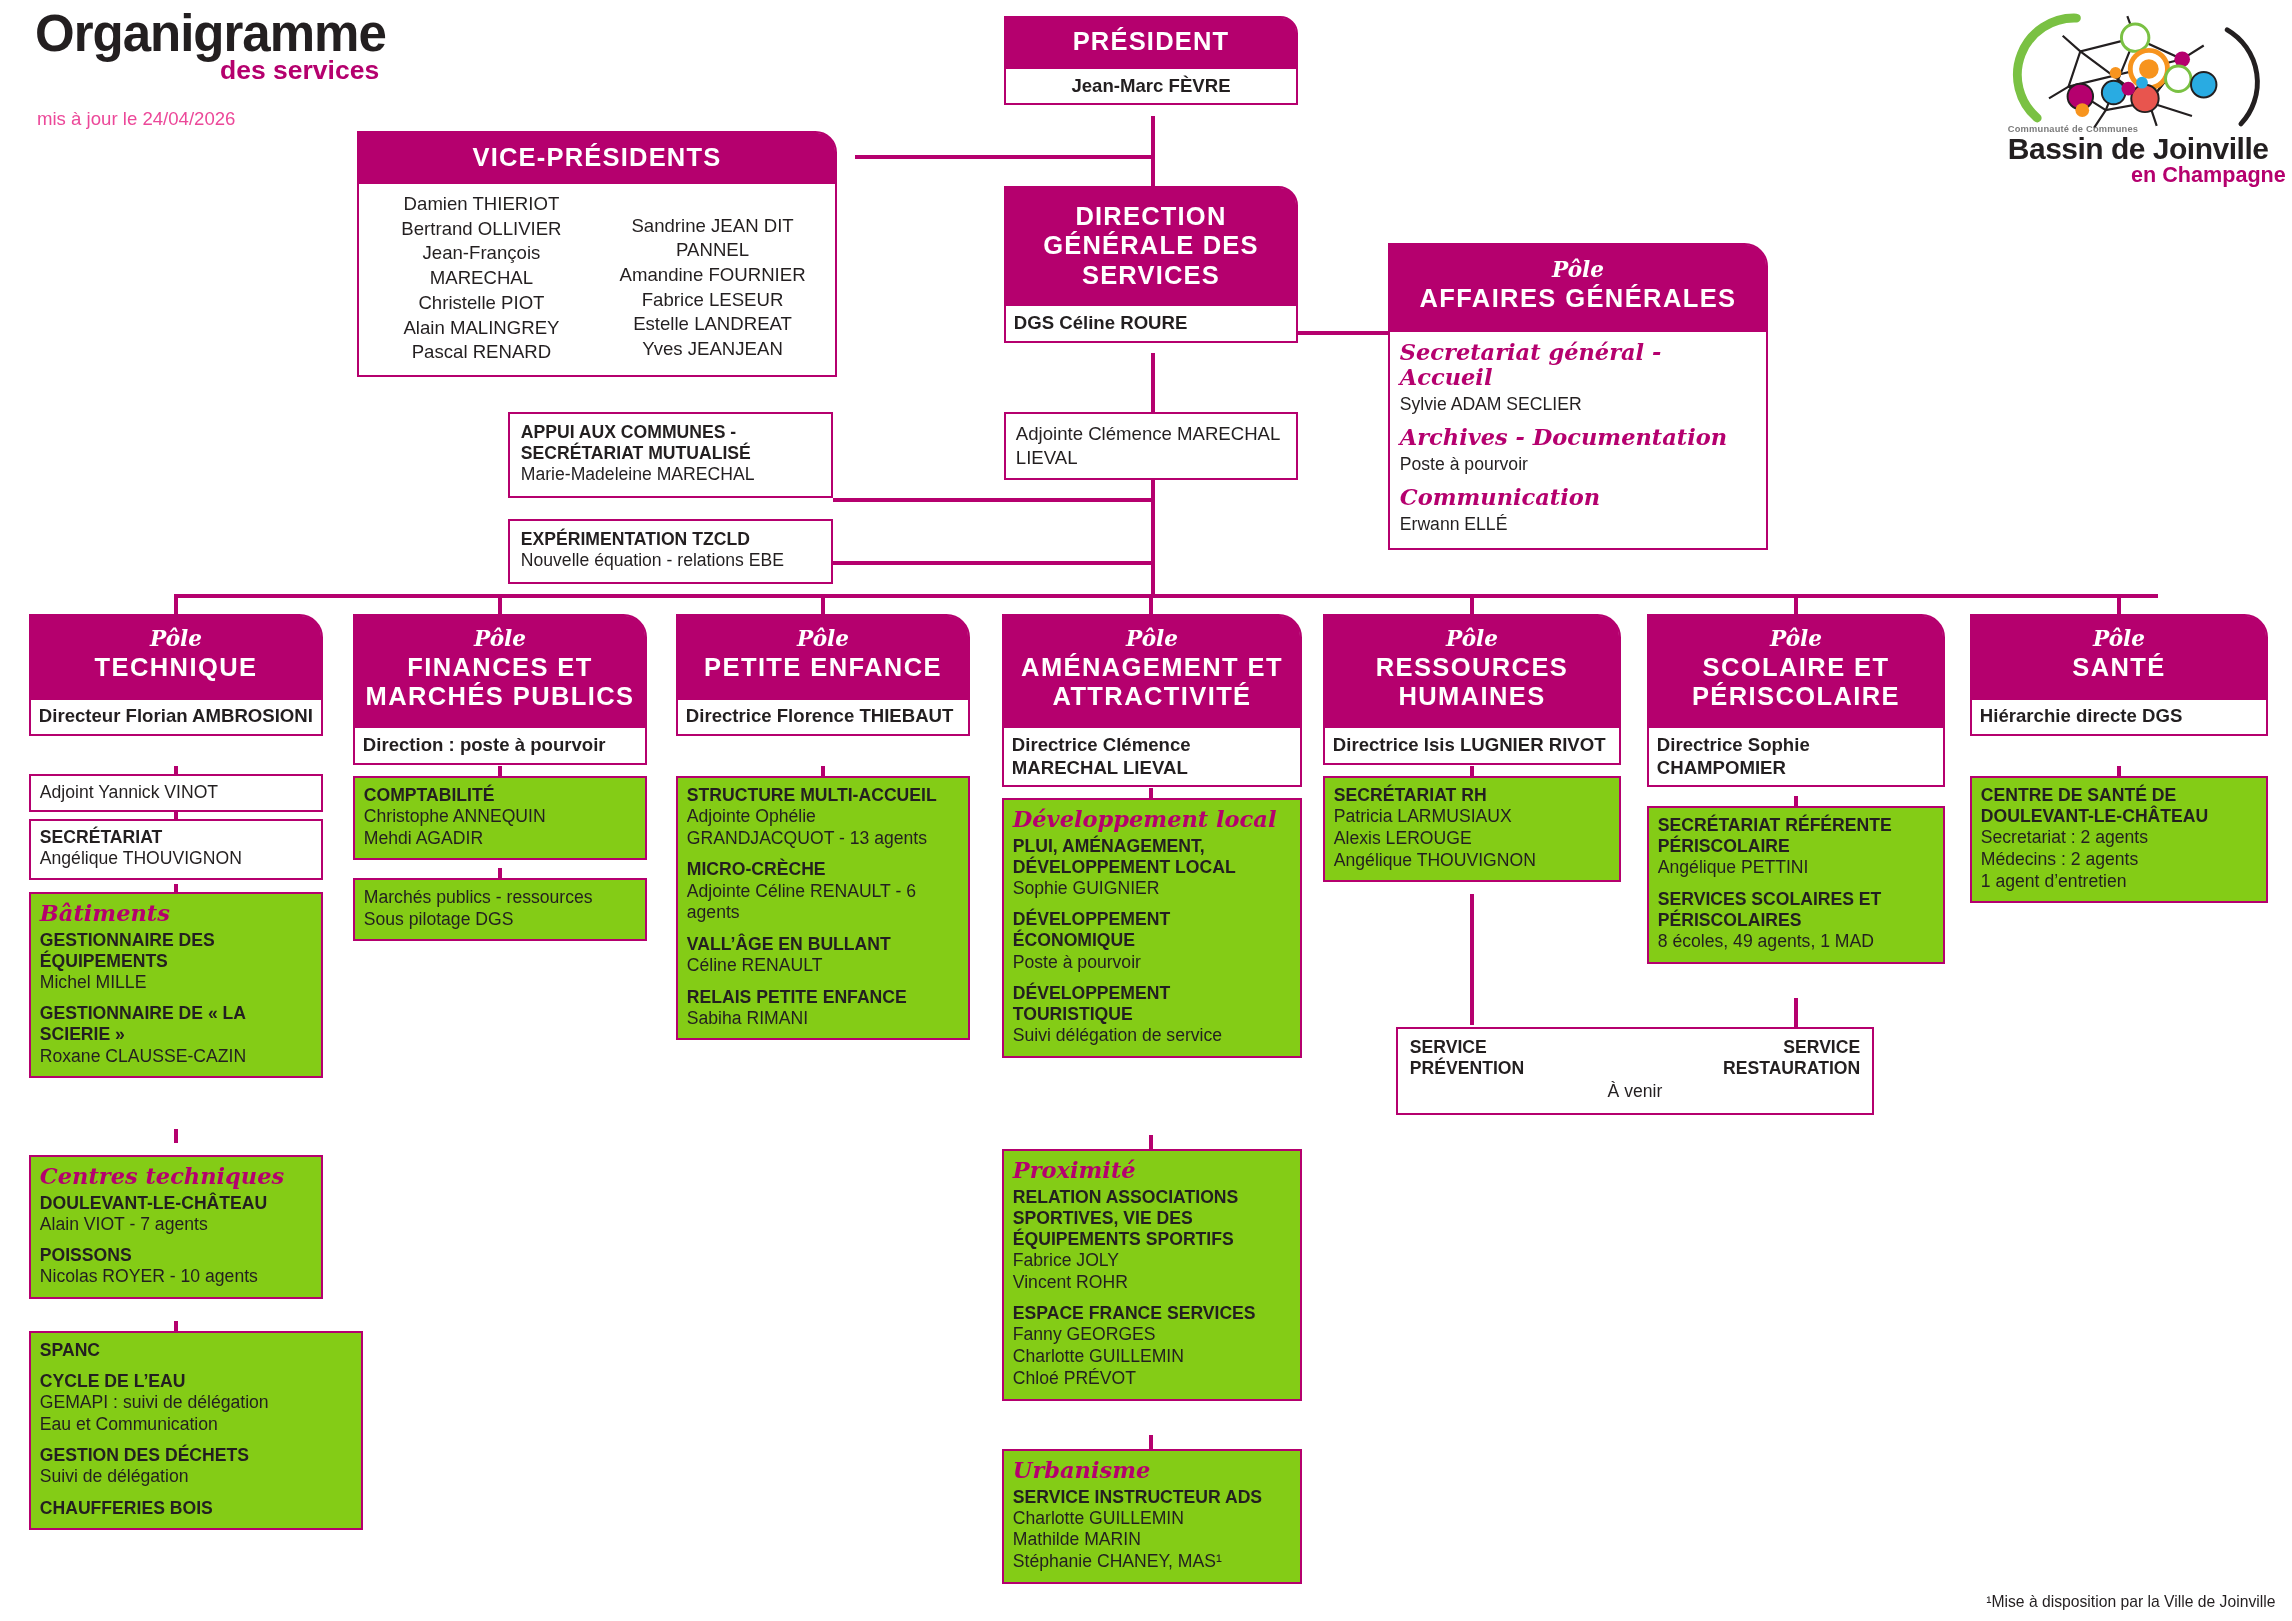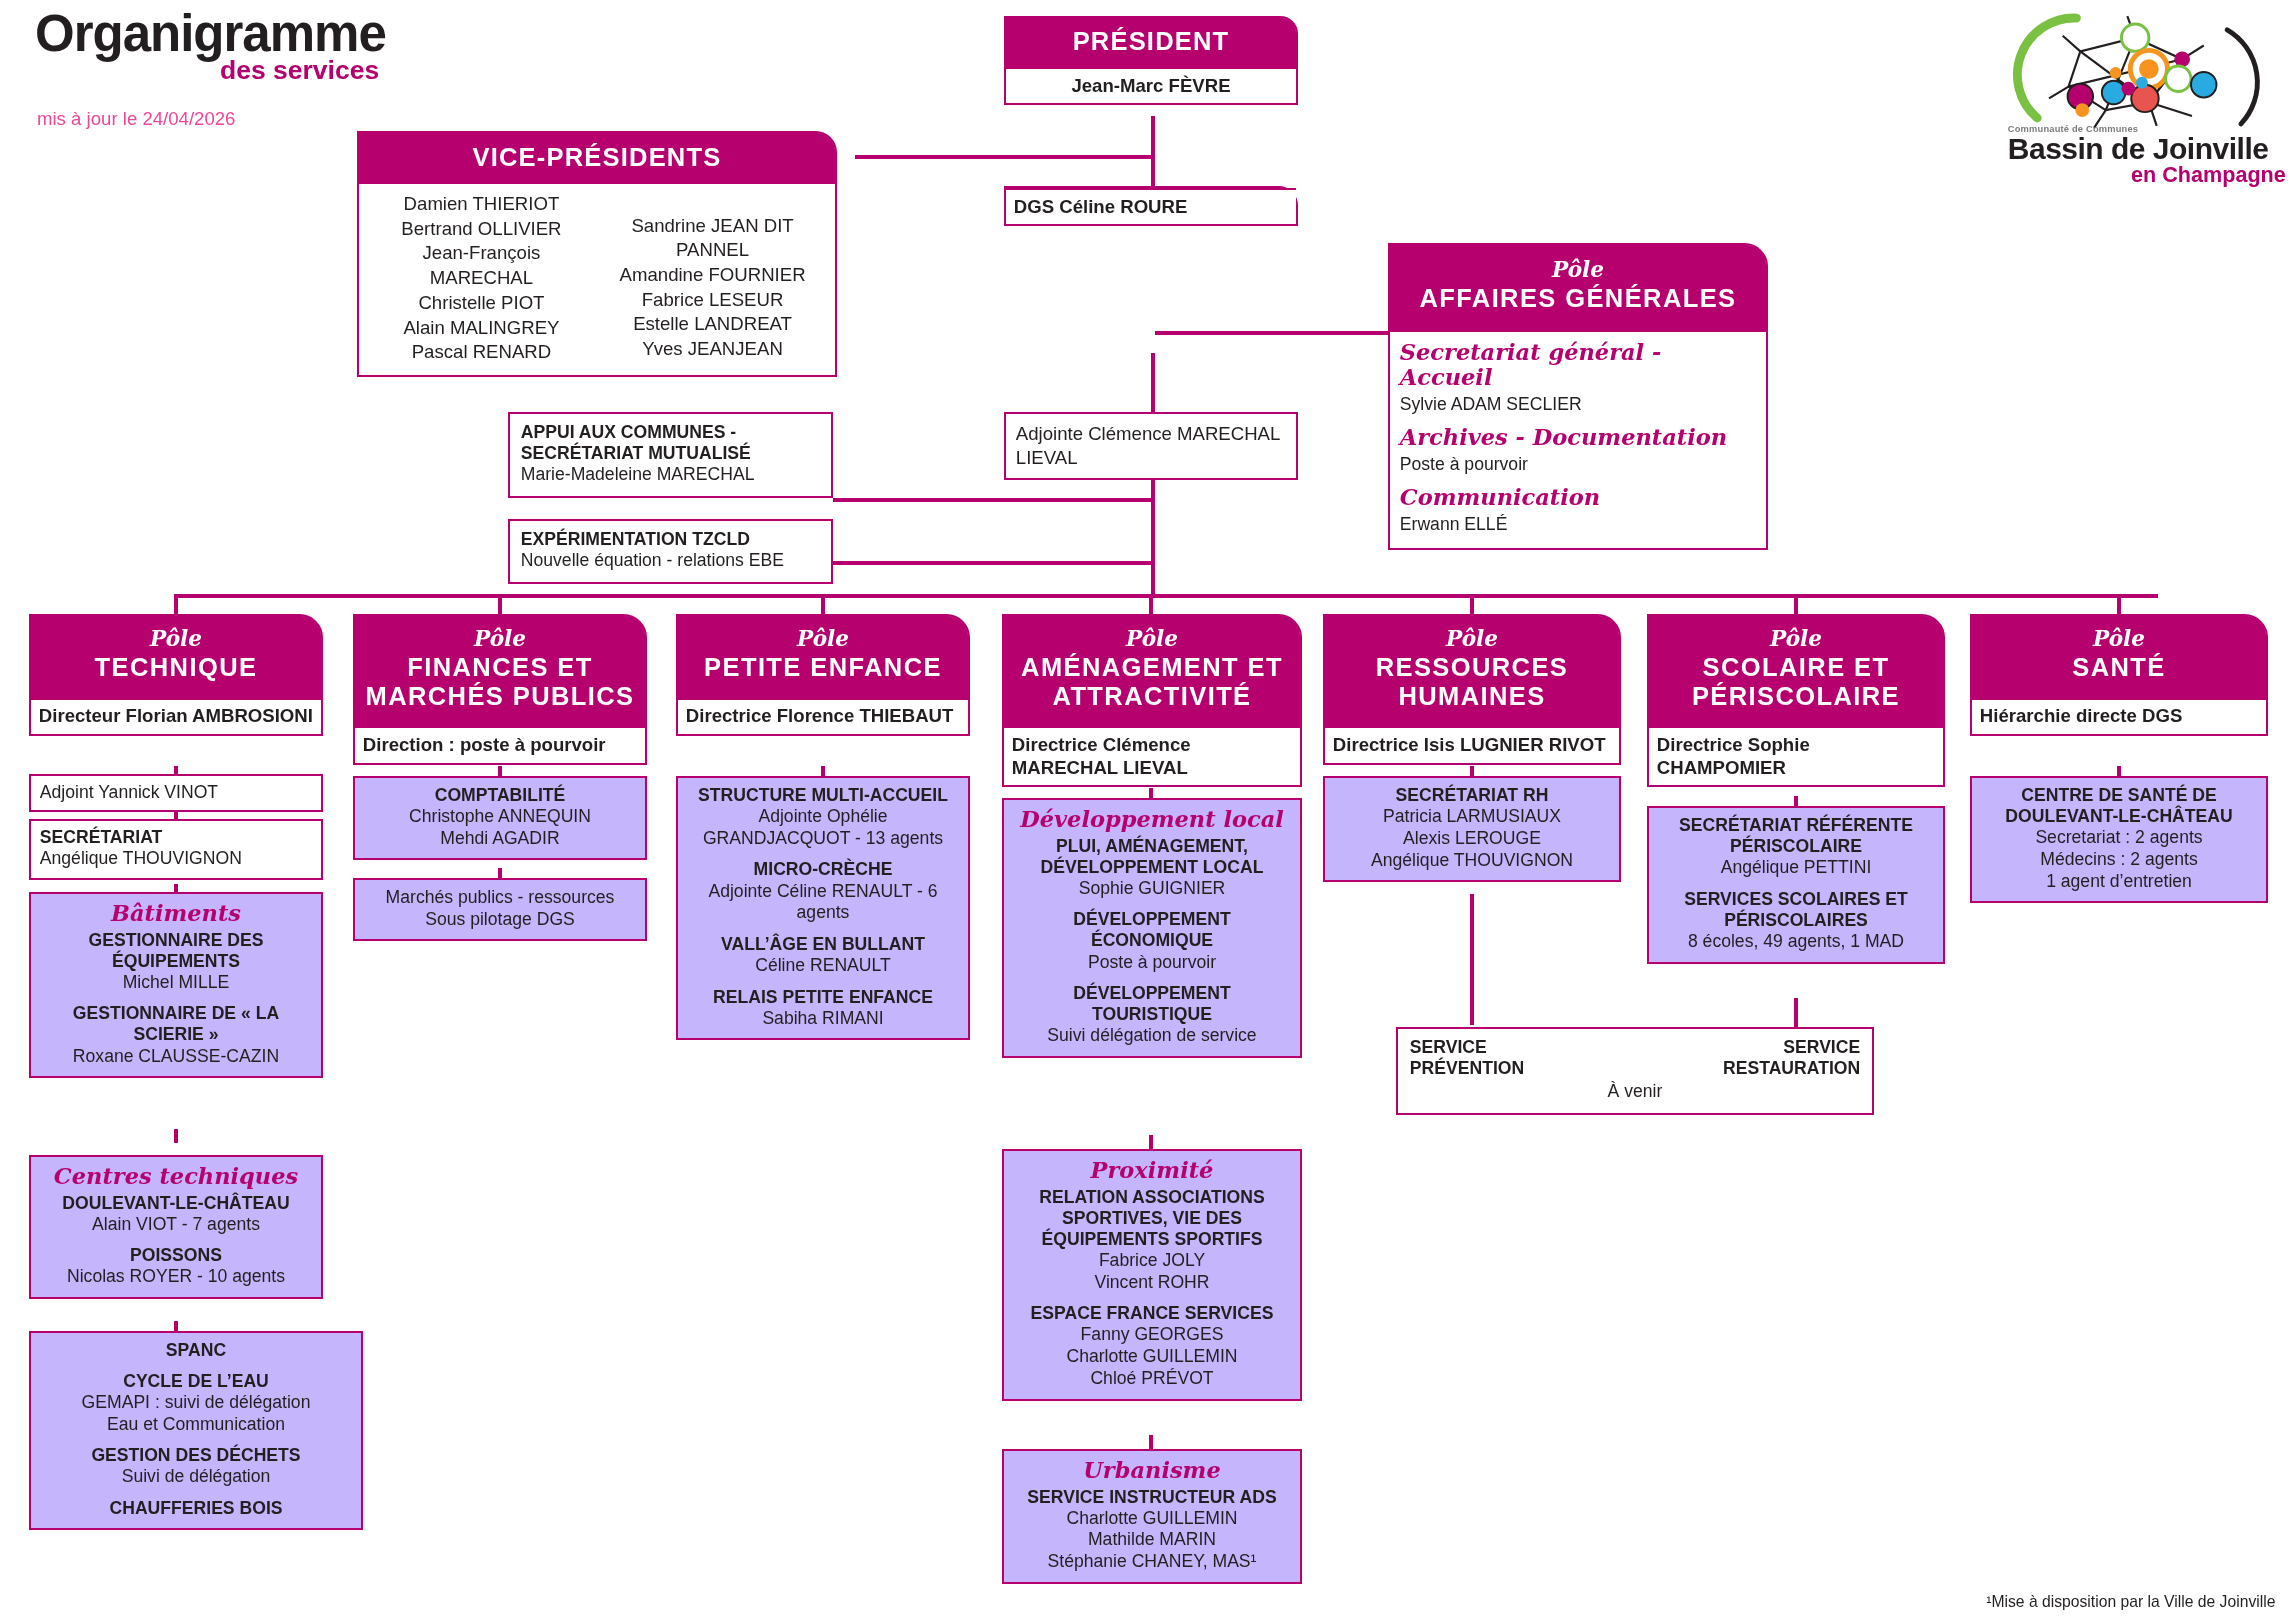--- a/index.html
+++ b/index.html
@@ -45,23 +45,22 @@
     letter-spacing: 1.4px; line-height: 1.12;
   }
   .mhead.simple { font-size: 25.5px; font-weight:bold; letter-spacing:1.2px; line-height:1.16; }
 
   .whiterow {
     border-top: 2.9px solid #b5006e;
     background:#fff; padding: 5.9px 7.8px;
     font-size: 18.6px; font-weight: bold; line-height:1.22;
   }
   .subbox {
-    border: 2.9px solid #b5006e; background:#c4b5fd;
+    border: 2.9px solid #b5006e; background:#84cc16;
     padding: 6.9px 8.8px 8.8px 8.8px;
-    text-align: center;
   }
   .script-h {
     font-family:"DejaVu Serif", serif; font-style: italic; font-weight:bold;
     color:#b5006e; font-size: 22.5px; line-height:1.1; margin-bottom: 3.9px;
   }
   .grp { margin-bottom: 9.8px; }
   .grp:last-child { margin-bottom: 0; }
   .lbl { font-size: 17.6px; font-weight: bold; line-height:1.2; }
   .val { font-size: 17.6px; font-weight: normal; line-height:1.24; }
 
@@ -152,20 +151,21 @@
       <div>Sandrine JEAN DIT PANNEL</div>
       <div>Amandine FOURNIER</div>
       <div>Fabrice LESEUR</div>
       <div>Estelle LANDREAT</div>
       <div>Yves JEANJEAN</div>
     </div>
   </div>
 </div>
 
 <div class="abs mbox" style="left:1004px; top:186px; width:294px; border-radius:0 19.6px 0 0;">
+  <div class="mhead simple" style="border-radius:0 15.7px 0 0; padding:13.7px 9.8px;">DIRECTION GÉNÉRALE DES SERVICES</div>
   <div class="whiterow">DGS Céline ROURE</div>
 </div>
 
 <div class="abs mbox" style="left:1004px; top:412px; width:294px; padding:7.8px 9.8px; font-size:18.6px; line-height:1.3;">Adjointe Clémence MARECHAL LIEVAL</div>
 
 <div class="abs mbox" style="left:508px; top:412px; width:325px; padding:7.8px 10.8px 9.8px 10.8px;">
   <div class="lbl">APPUI AUX COMMUNES - SECRÉTARIAT MUTUALISÉ</div>
   <div class="val">Marie-Madeleine MARECHAL</div>
 </div>
 

